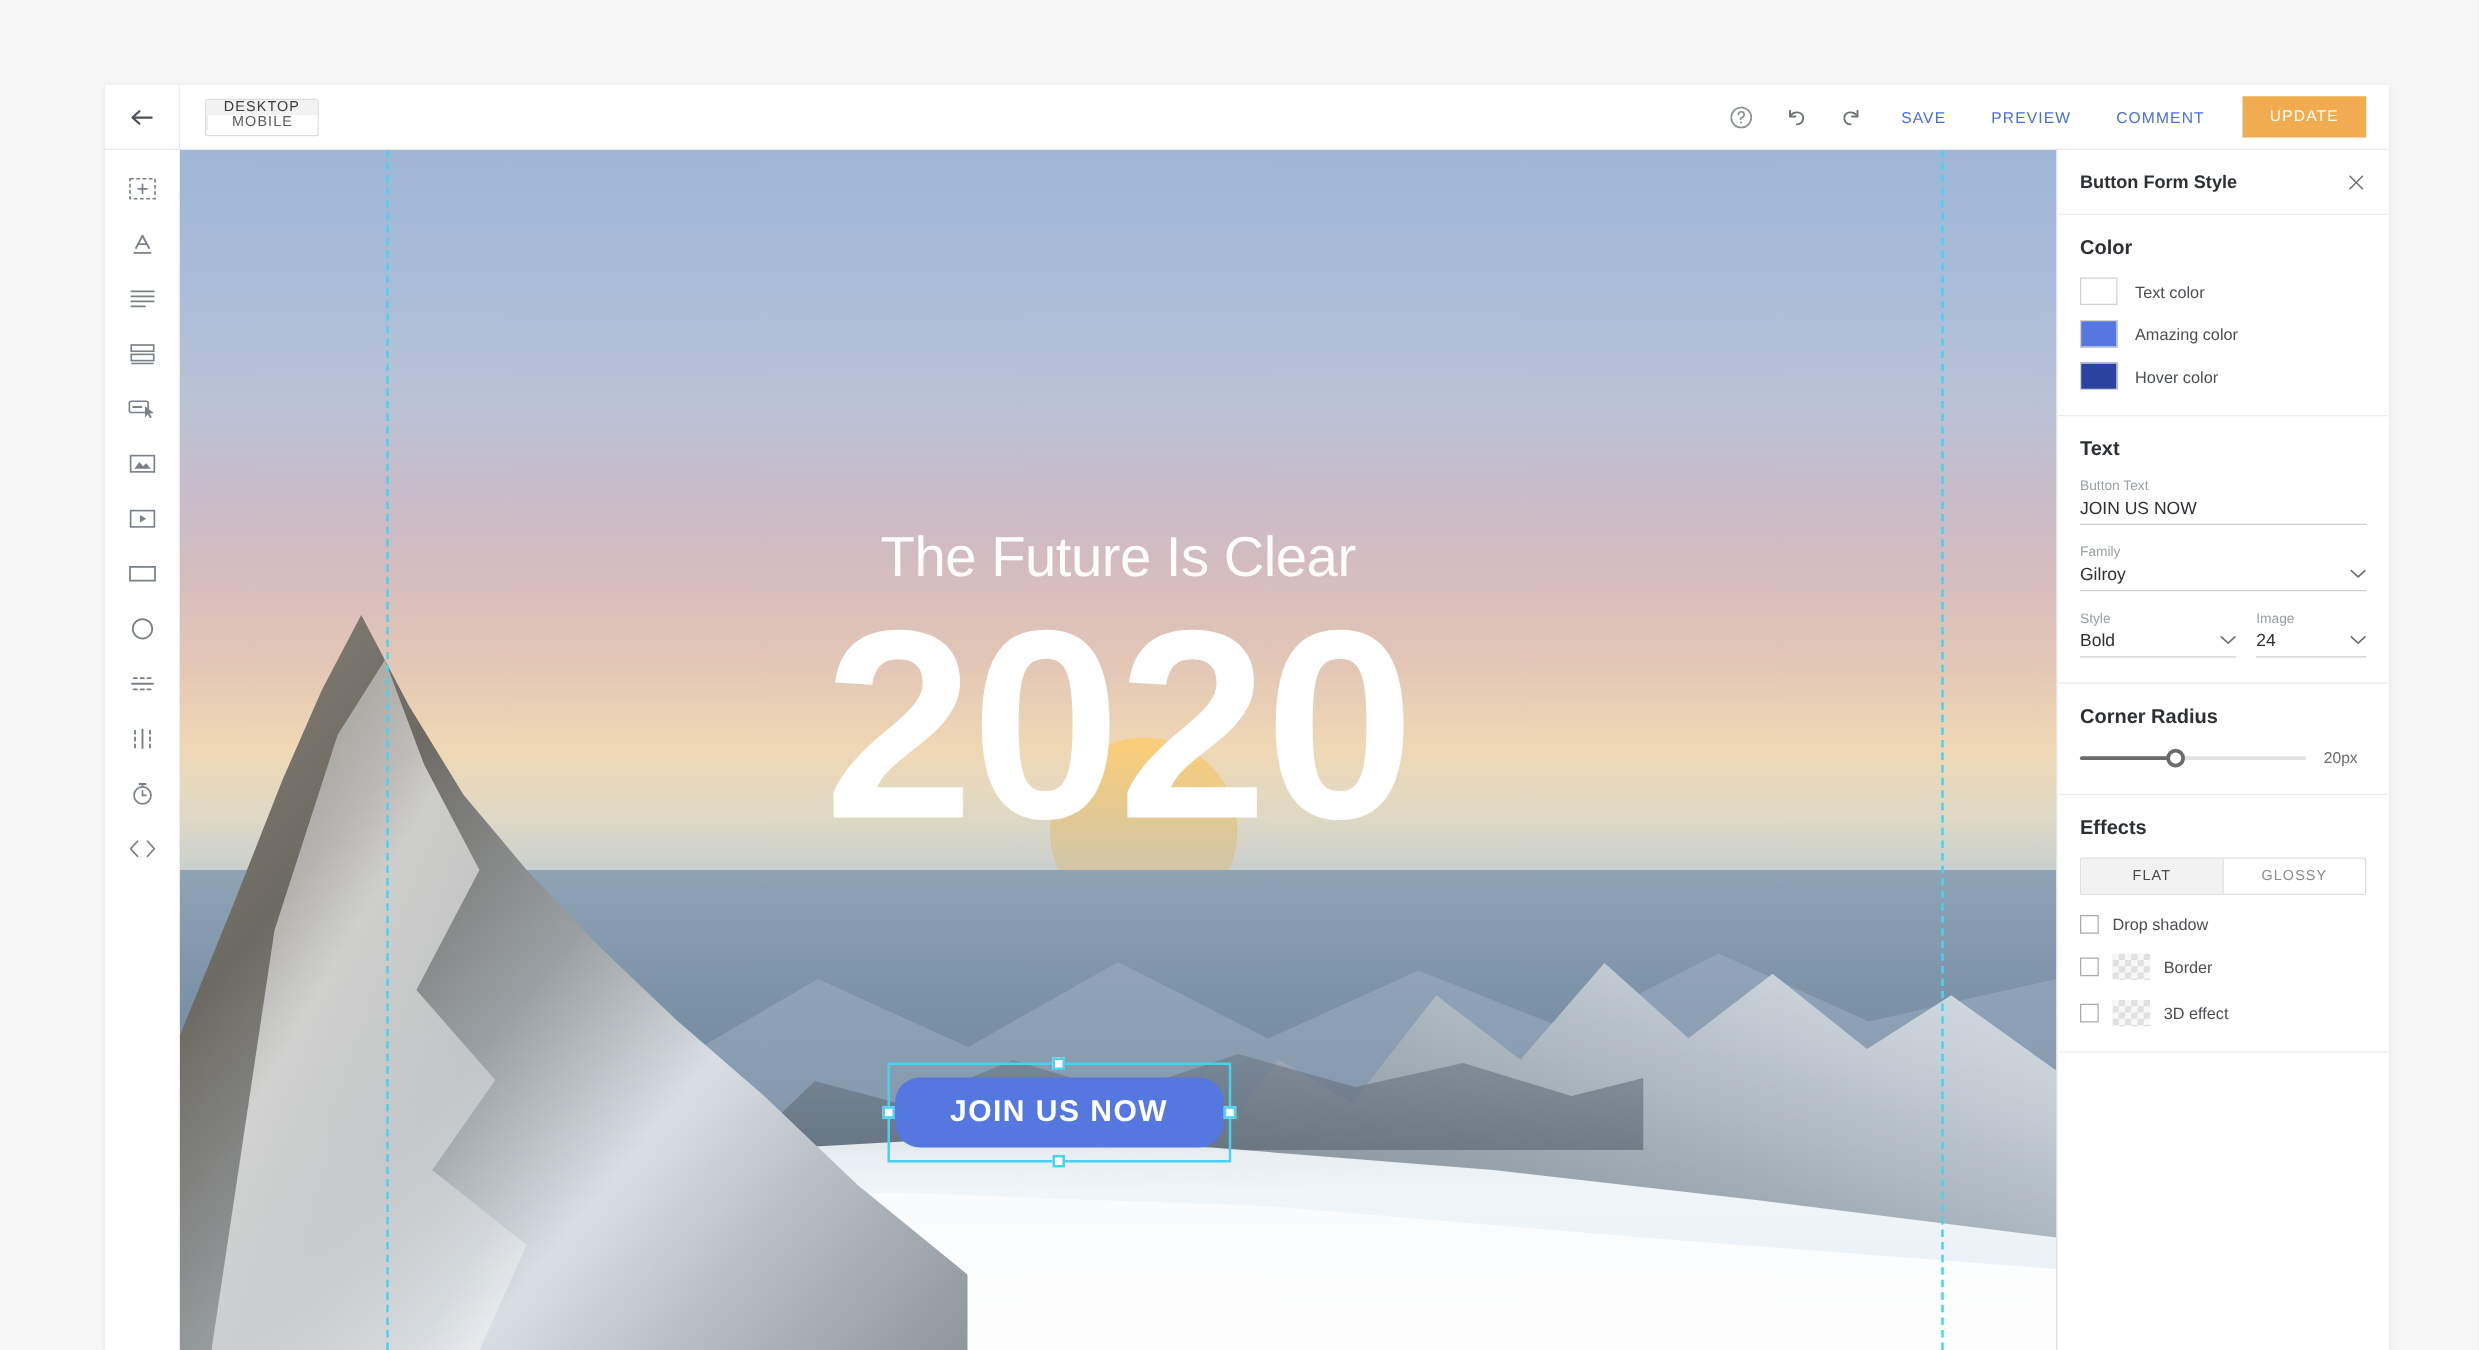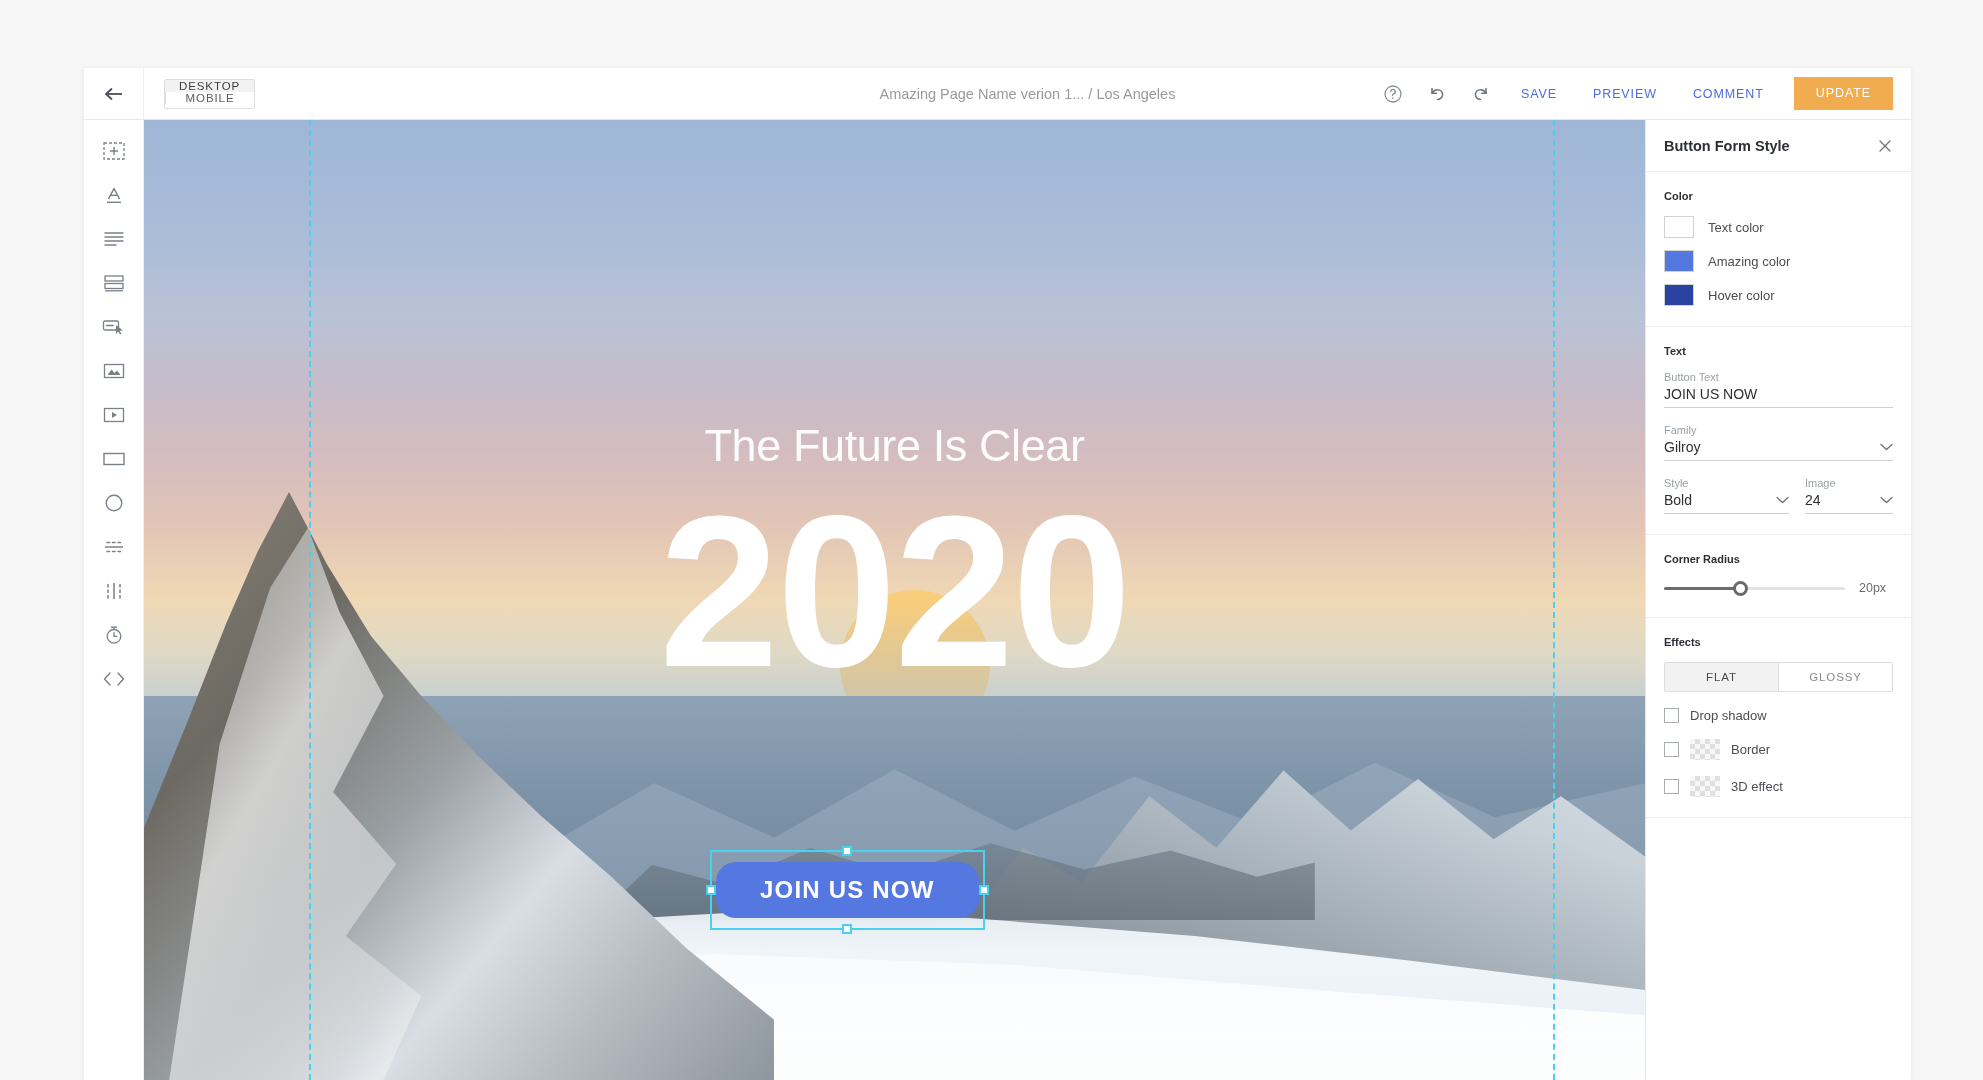--- a/index.html
+++ b/index.html
@@ -231,21 +231,21 @@
     text-align: center;
     font-size: 45px;
     font-weight: 300;
     color: #ffffff;
     letter-spacing: -0.4px;
     opacity: 0.96;
   }
   .hero-year {
     position: absolute;
     left: 0; right: 0;
-    top: 364px;
+    top: 352px;
     text-align: center;
     font-size: 215px;
     font-weight: 700;
     color: #ffffff;
     letter-spacing: -2px;
     line-height: 1;
   }
 
   
   .guide {
@@ -304,21 +304,21 @@
   .panel-head {
     height: 52px;
     display: flex; align-items: center;
     padding: 0 18px;
     border-bottom: 1px solid #ececec;
   }
   .panel-title { font-size: 14.5px; font-weight: 700; color: #2c2f33; }
   .panel-close { margin-left: auto; cursor: pointer; display:flex; }
 
   .sect { padding: 18px 18px 20px 18px; border-bottom: 1px solid #ececec; }
-  .sect-title { font-size: 11px; font-weight: 700; color: #2c2f33; margin-bottom: 14px; }
+  .sect-title { font-size: 16px; font-weight: 700; color: #2c2f33; margin-bottom: 14px; }
 
   .swatch-row { display: flex; align-items: center; gap: 14px; margin-bottom: 12px; }
   .swatch {
     width: 30px; height: 22px;
     border: 1px solid #d2d2d2;
     cursor: pointer;
   }
   .swatch-label { font-size: 13px; color: #4a4e52; }
 
   .field { margin-bottom: 16px; }
@@ -422,21 +422,20 @@
         <path d="M7.5 3 L2 8 L7.5 13" stroke="#4a5058" stroke-width="1.8" fill="none" stroke-linejoin="round" stroke-linecap="round"></path>
       </svg>
     </div>
 
     <div class="topbar-main">
       <div class="device-toggle">
         <div class="seg active">DESKTOP</div>
         <div class="seg">MOBILE</div>
       </div>
 
-      <div class="page-title">Amazing Page Name verion 1... / Los Angeles</div>
 
       <div class="topbar-actions">
         <div class="icon-btn">
           <svg width="20" height="20" viewBox="0 0 20 20">
             <circle cx="10" cy="10" r="8" stroke="#8a9098" stroke-width="1.3" fill="none"></circle>
             <path d="M7.7 7.7a2.3 2.3 0 1 1 2.6 2.3c-.5.2-.8.6-.8 1.2v.4" stroke="#8a9098" stroke-width="1.3" fill="none" stroke-linecap="round"></path>
             <circle cx="9.8" cy="14" r="0.85" fill="#8a9098"></circle>
           </svg>
         </div>
         <div class="icon-btn">

